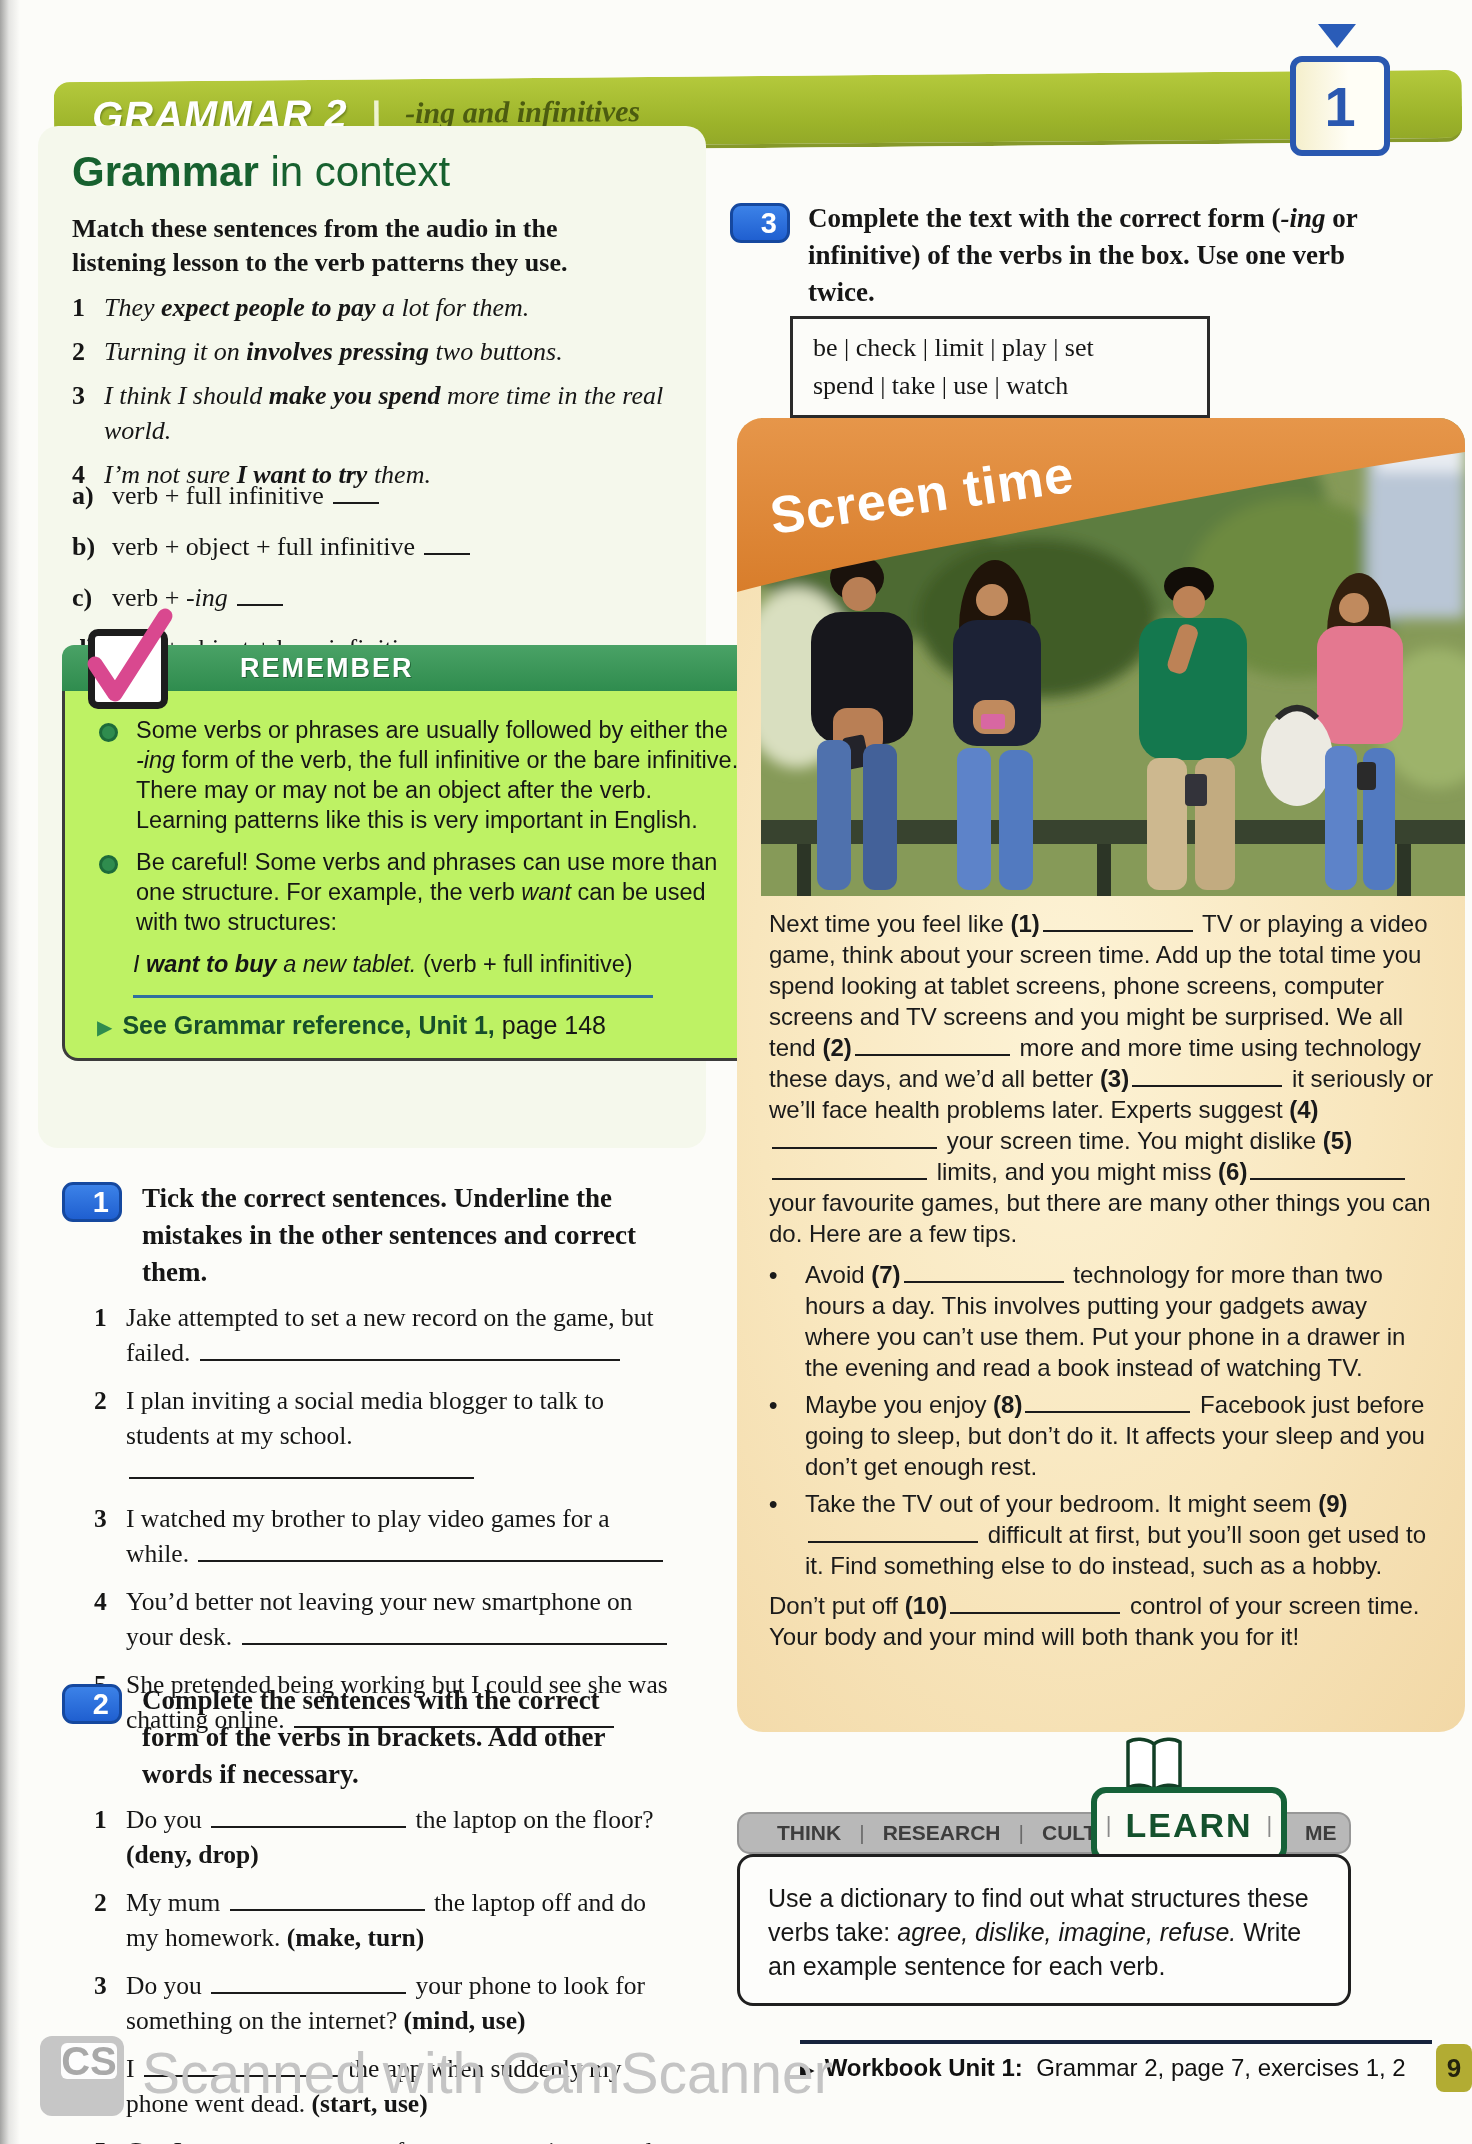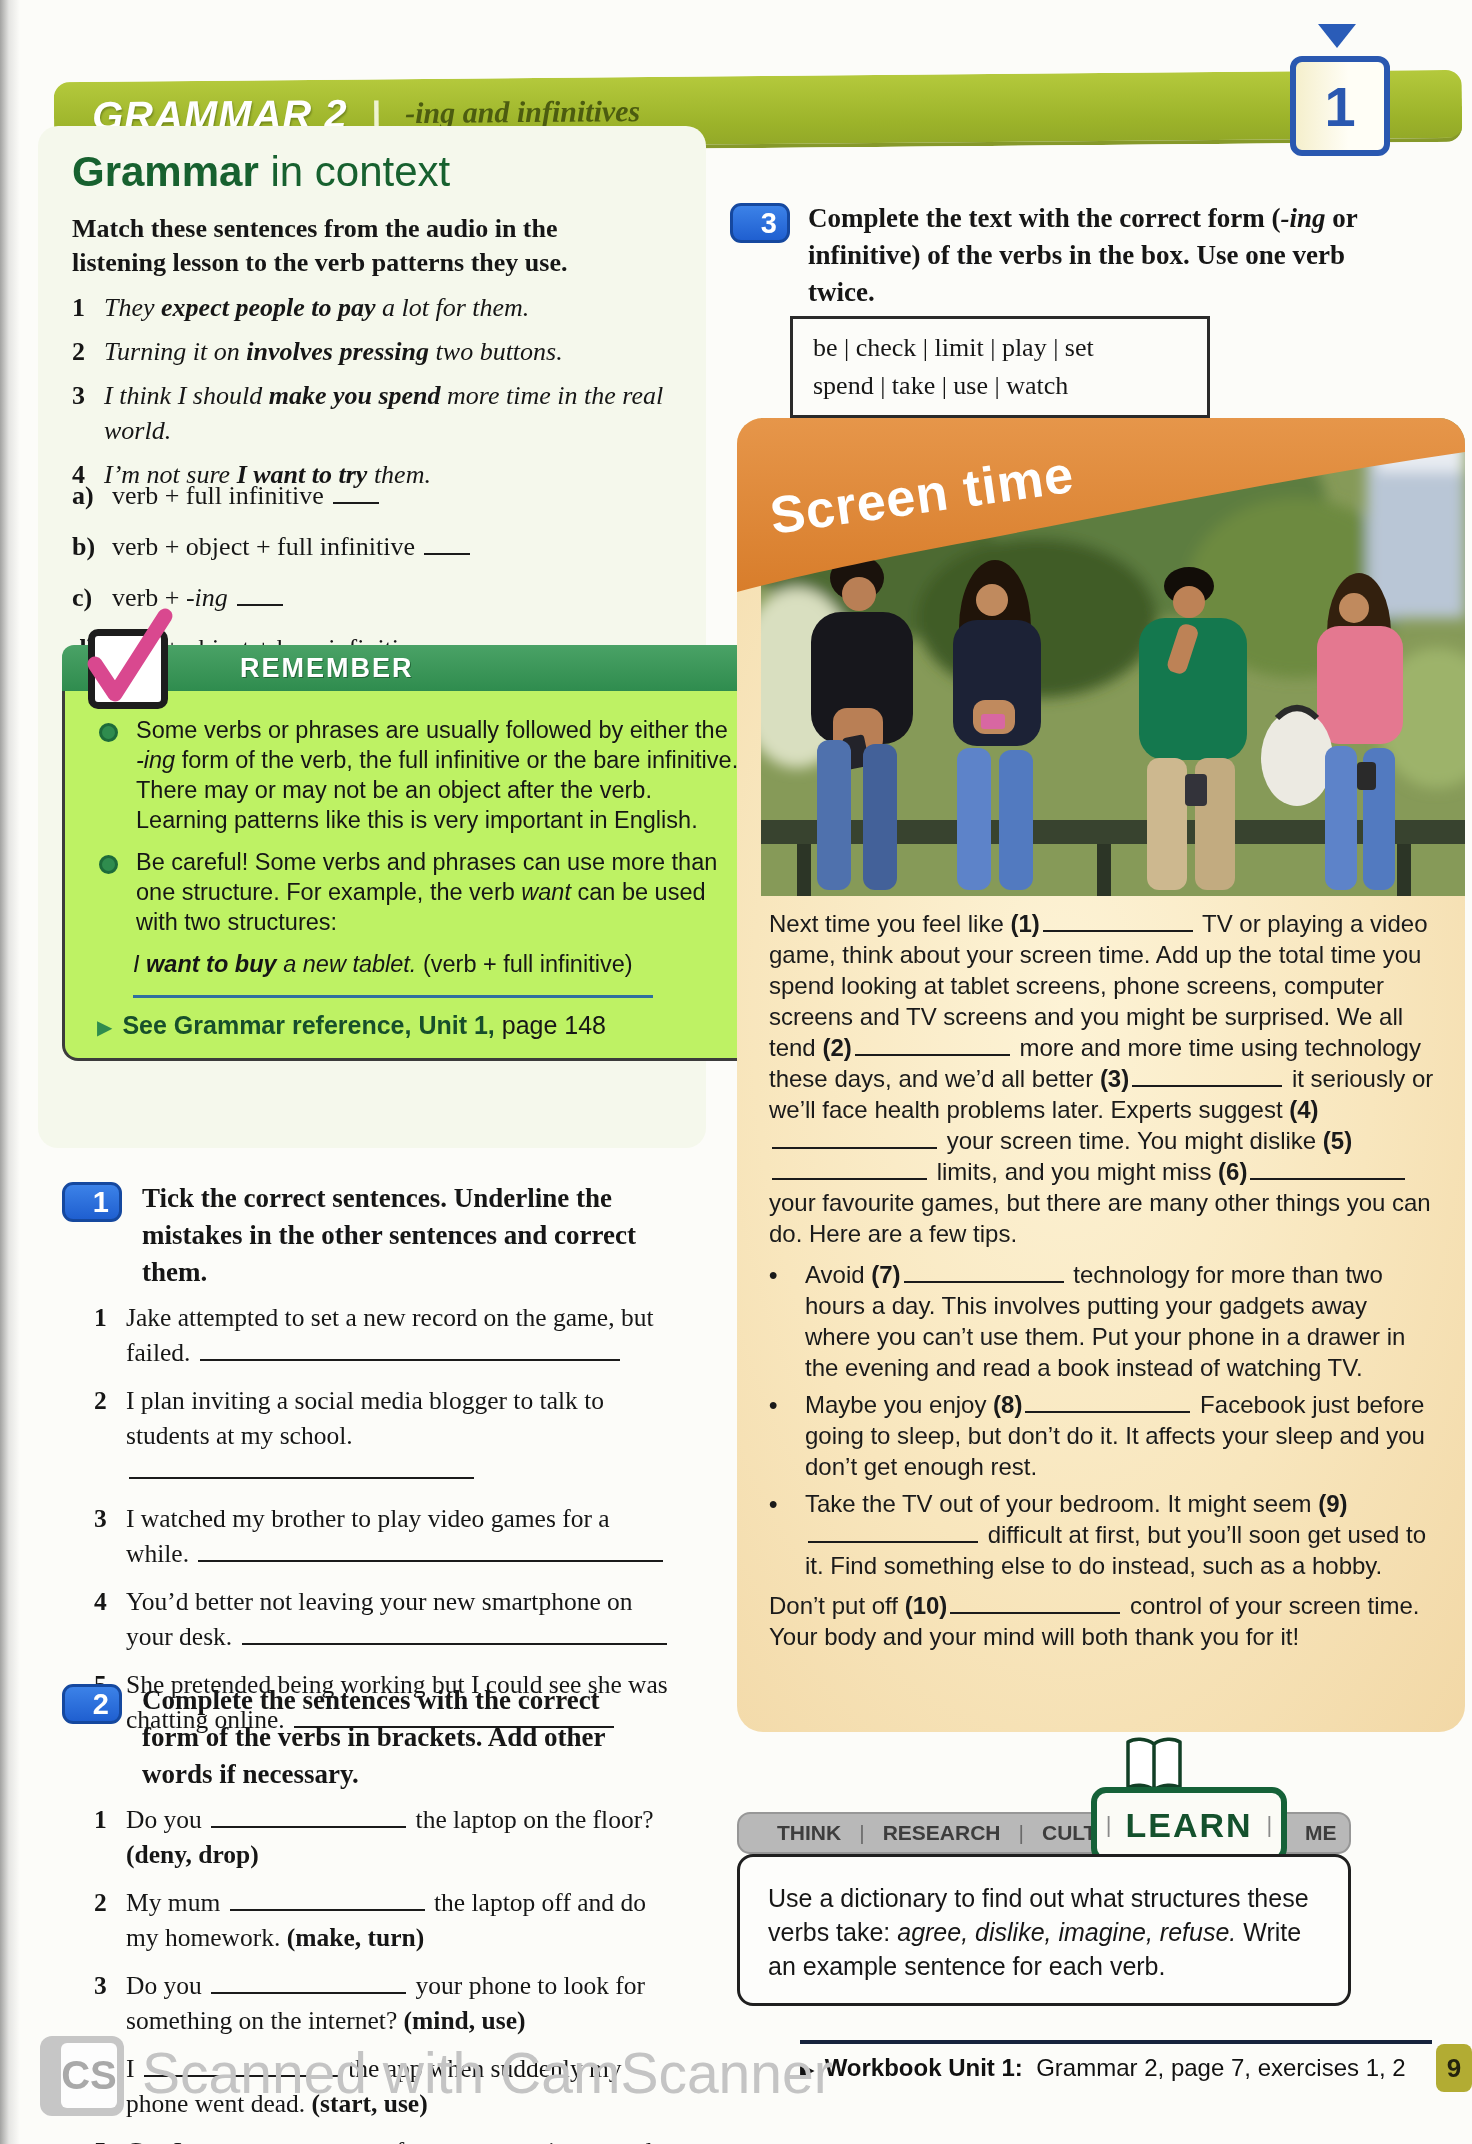--- a/index.html
+++ b/index.html
@@ -103,21 +103,21 @@
   #footer-rule{left:800px;top:2040px;width:632px;height:4px;background:#16233c;}
   #footer{left:800px;top:2054px;width:632px;display:flex;align-items:baseline;gap:10px;
     font-family:"Liberation Sans",sans-serif;font-size:24px;color:#111;}
   #footer .arr{font-size:19px;} #footer .b{font-weight:bold;}
   #page-num{left:1436px;top:2044px;width:36px;height:48px;background:#b2ac33;border-radius:8px;
     display:flex;align-items:center;justify-content:center;
     font-family:"Liberation Sans",sans-serif;font-weight:bold;font-size:26px;color:#23230e;}
   
   #wm{left:40px;top:2036px;display:flex;align-items:flex-start;gap:18px;}
   #wm-logo{width:84px;height:80px;background:#c6c6c6;border-radius:12px;position:relative;overflow:hidden;}
-  #wm-logo .inner{position:absolute;left:7px;top:7px;right:7px;height:65px;background:#fdfdfd;border-radius:6px;
+  #wm-logo .inner{position:absolute;left:7px;top:7px;right:7px;height:36px;background:#fdfdfd;border-radius:6px;
     display:flex;align-items:center;justify-content:center;
     font-family:"Liberation Sans",sans-serif;font-weight:bold;font-size:40px;color:#a9a9a9;margin-left:14px;}
   #wm-text{font-family:"Liberation Sans",sans-serif;font-size:57px;color:#c4c4c4;margin-top:4px;white-space:nowrap;}
 </style>
 </head>
 <body>
 
 <div id="page">
   <div class="abs" id="edge-left"></div>
 

